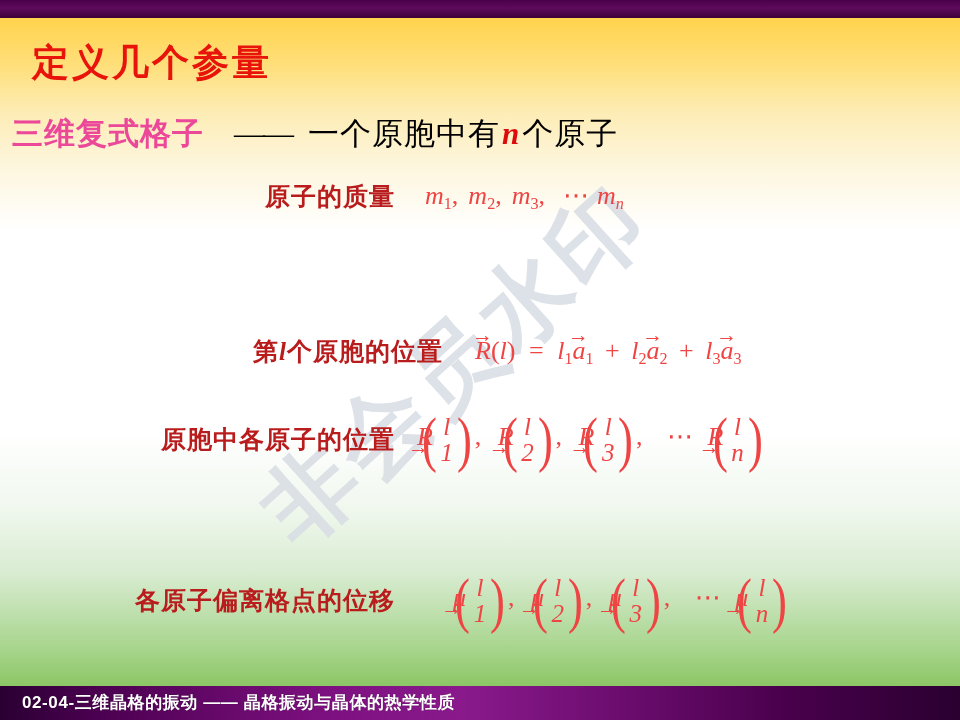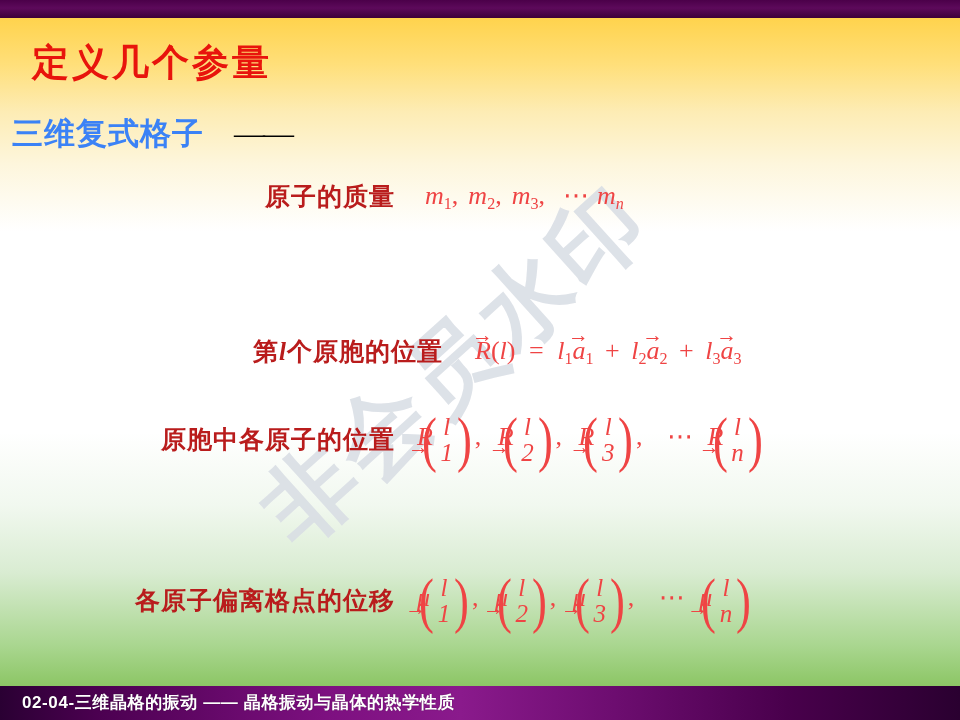--- a/index.html
+++ b/index.html
@@ -105,21 +105,21 @@
   }
 
   .lead-row {
     position: absolute;
     left: 12px; top: 113px;
     display: flex;
     align-items: baseline;
     white-space: nowrap;
   }
   .lead-blue {
-    color: #3b82f6;
+    color: #ec4899;
     font-size: 31px;
     font-weight: bold;
     letter-spacing: 1px;
   }
   .lead-dash {
     color: #000000;
     font-size: 31px;
     margin: 0 16px 0 30px;
     letter-spacing: -2px;
   }
@@ -205,20 +205,21 @@
     <span>非会员水印</span>
   </div>
 
   <div class="content">
 
     <div class="slide-title">定义几个参量</div>
 
     <div class="lead-row">
       <span class="lead-blue">三维复式格子</span>
       <span class="lead-dash">——</span>
+      <span class="lead-black"><span>一个原胞中有</span><i class="red">n</i><span>个原子</span></span>
     </div>
 
     <div class="row" style="left:0px; top:180px; width:960px;">
       <div class="label" style="width:395px;">原子的质量</div>
       <div class="formula" style="margin-left:30px;">
         <span>m<sub class="s">1</sub></span><span class="comma">,</span><span>m<sub class="s">2</sub></span><span class="comma">,</span><span>m<sub class="s">3</sub></span><span class="comma">,</span><span class="dots">⋯</span><span>m<sub class="s" style="font-style:italic">n</sub></span>
       </div>
     </div>
 
 
@@ -267,21 +268,21 @@
             <span class="par">(</span>
             <span class="stack">
               <span class="t">l</span>
               <span class="b ital">n</span>
             </span>
             <span class="par">)</span>
           </span>
       </div>
     </div>
 
-    <div class="row" style="left:0px; top:575px; width:960px;">
+    <div class="row" style="left:0px; top:575px; width:960px;gap:36px;">
       <div class="label" style="width:395px;">各原子偏离格点的位移</div>
       <div class="formula" style="margin-left:22px;">
         <span class="vec">μ</span><span class="vec" style="margin-left:-14px;"><span class="arw" style="top:-0.42em;">→</span></span><span class="cv">
             <span class="par">(</span>
             <span class="stack">
               <span class="t">l</span>
               <span class="b ital">1</span>
             </span>
             <span class="par">)</span>
           </span><span class="comma">,</span>

